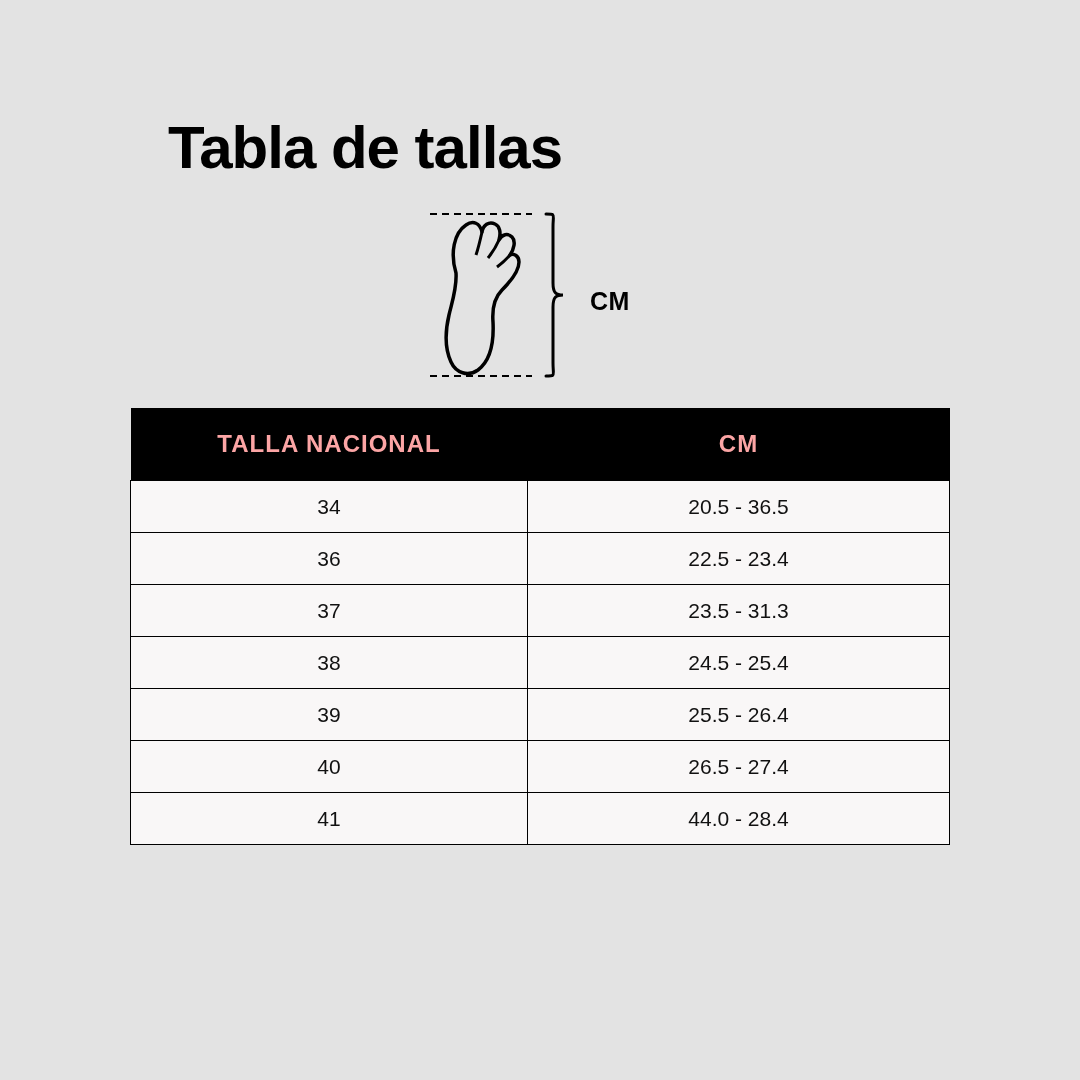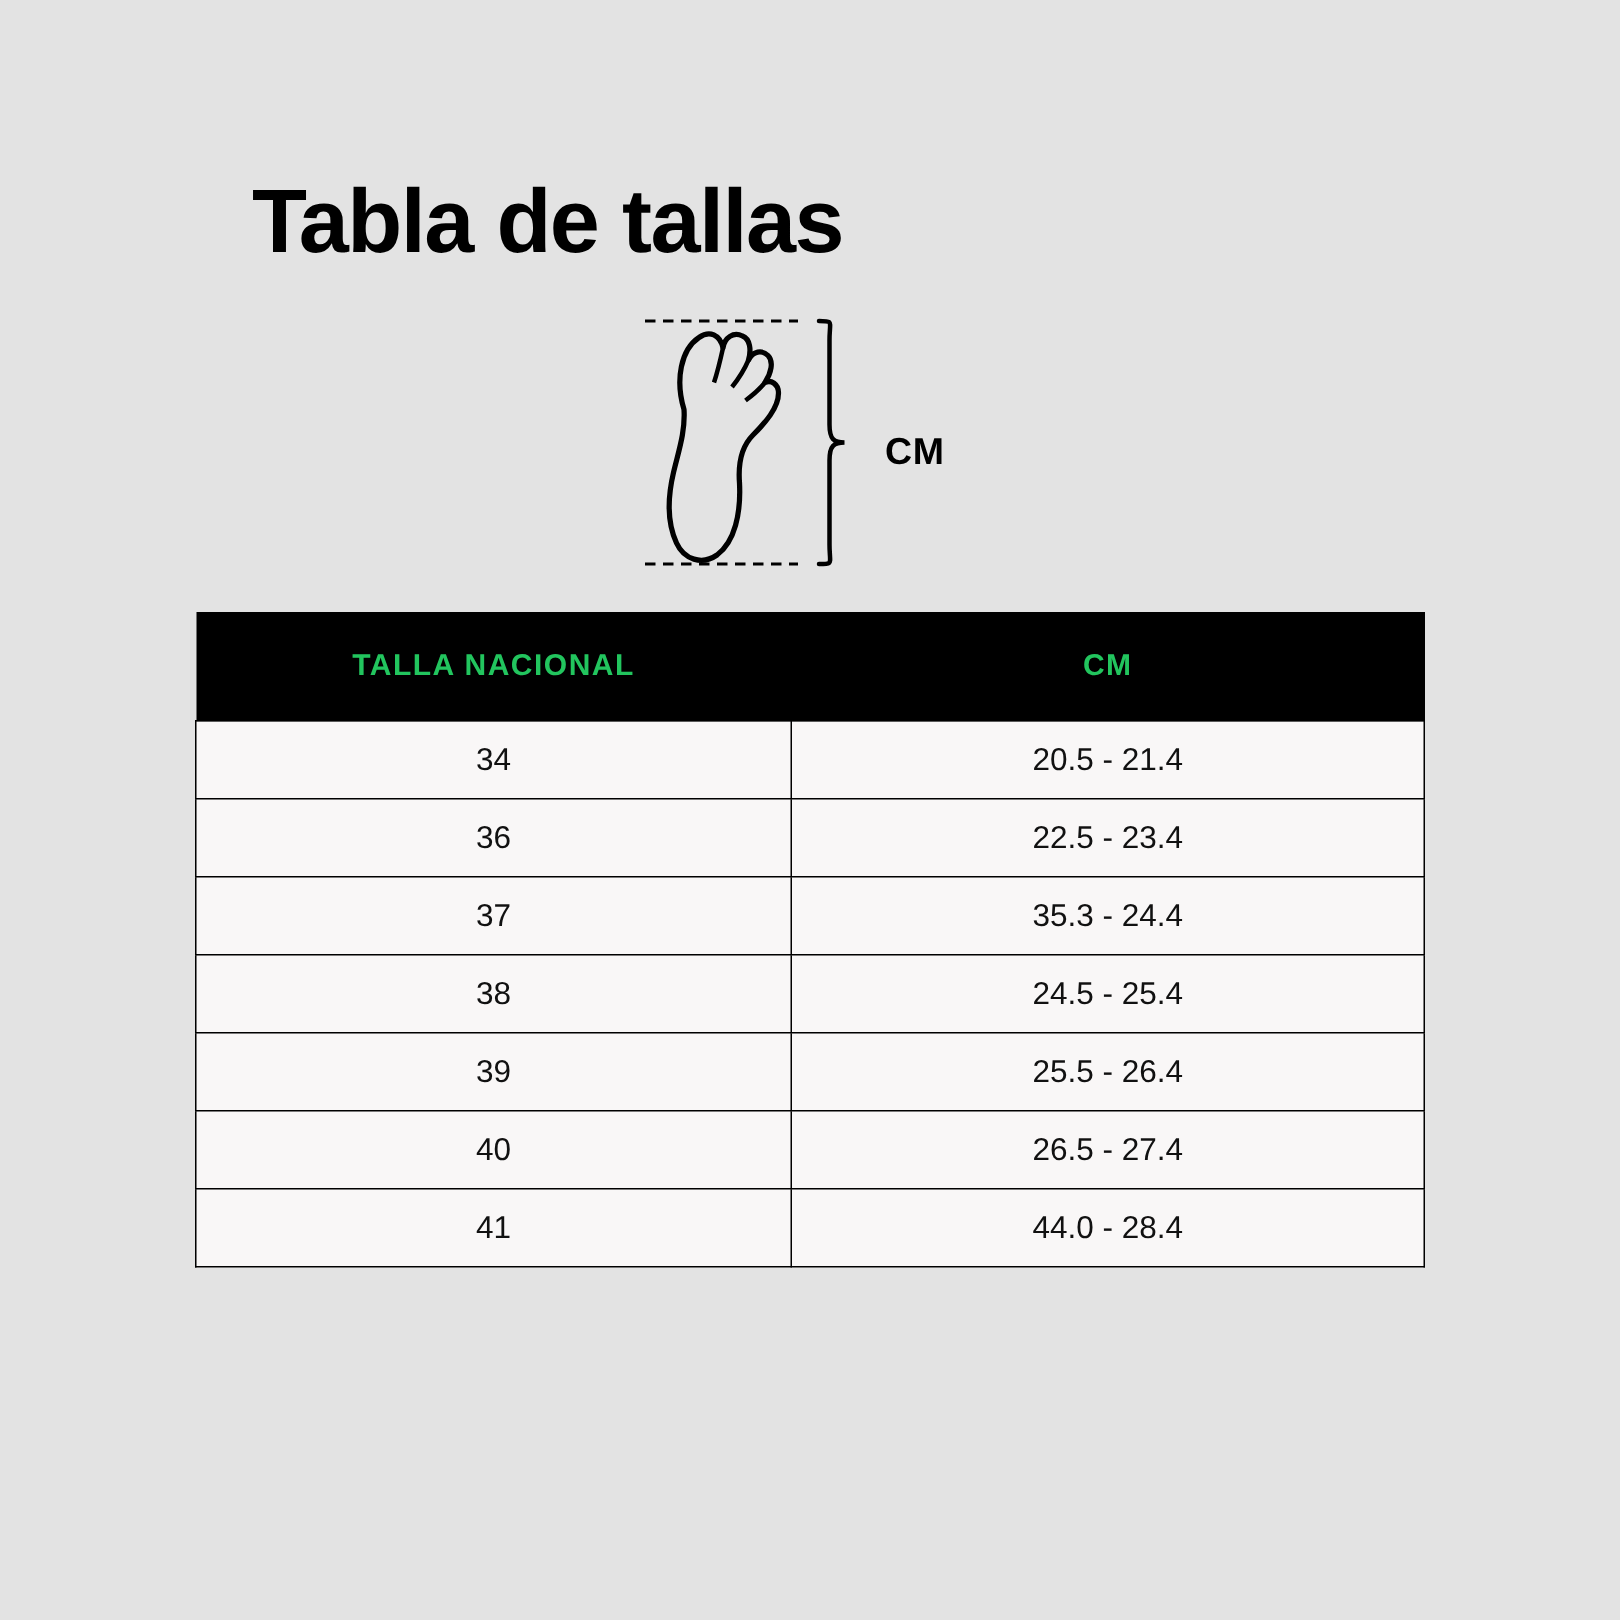--- a/index.html
+++ b/index.html
@@ -58,22 +58,22 @@
     top: 408px;
     width: 820px;
   }
   table.size-table {
     border-collapse: collapse;
     width: 820px;
     table-layout: fixed;
   }
   table.size-table thead th {
     background: #000;
-    color: #22c55e;
-    font-size: 20px;
+    color: #fca5a5;
+    font-size: 24px;
     font-weight: bold;
     letter-spacing: 1px;
     height: 70px;
     text-align: center;
     vertical-align: middle;
     border: none;
   }
   table.size-table tbody td {
     background: #f9f7f7;
     border: 1px solid #000;
@@ -123,29 +123,29 @@
     <table class="size-table">
       <thead>
         <tr>
           <th class="col-size">TALLA NACIONAL</th>
           <th class="col-cm">CM</th>
         </tr>
       </thead>
       <tbody>
         <tr>
           <td class="col-size">34</td>
-          <td class="col-cm">20.5 - 21.4</td>
+          <td class="col-cm">20.5 - 36.5</td>
         </tr>
         <tr>
           <td class="col-size">36</td>
           <td class="col-cm">22.5 - 23.4</td>
         </tr>
         <tr>
           <td class="col-size">37</td>
-          <td class="col-cm">35.3 - 24.4</td>
+          <td class="col-cm">23.5 - 31.3</td>
         </tr>
         <tr>
           <td class="col-size">38</td>
           <td class="col-cm">24.5 - 25.4</td>
         </tr>
         <tr>
           <td class="col-size">39</td>
           <td class="col-cm">25.5 - 26.4</td>
         </tr>
         <tr>

